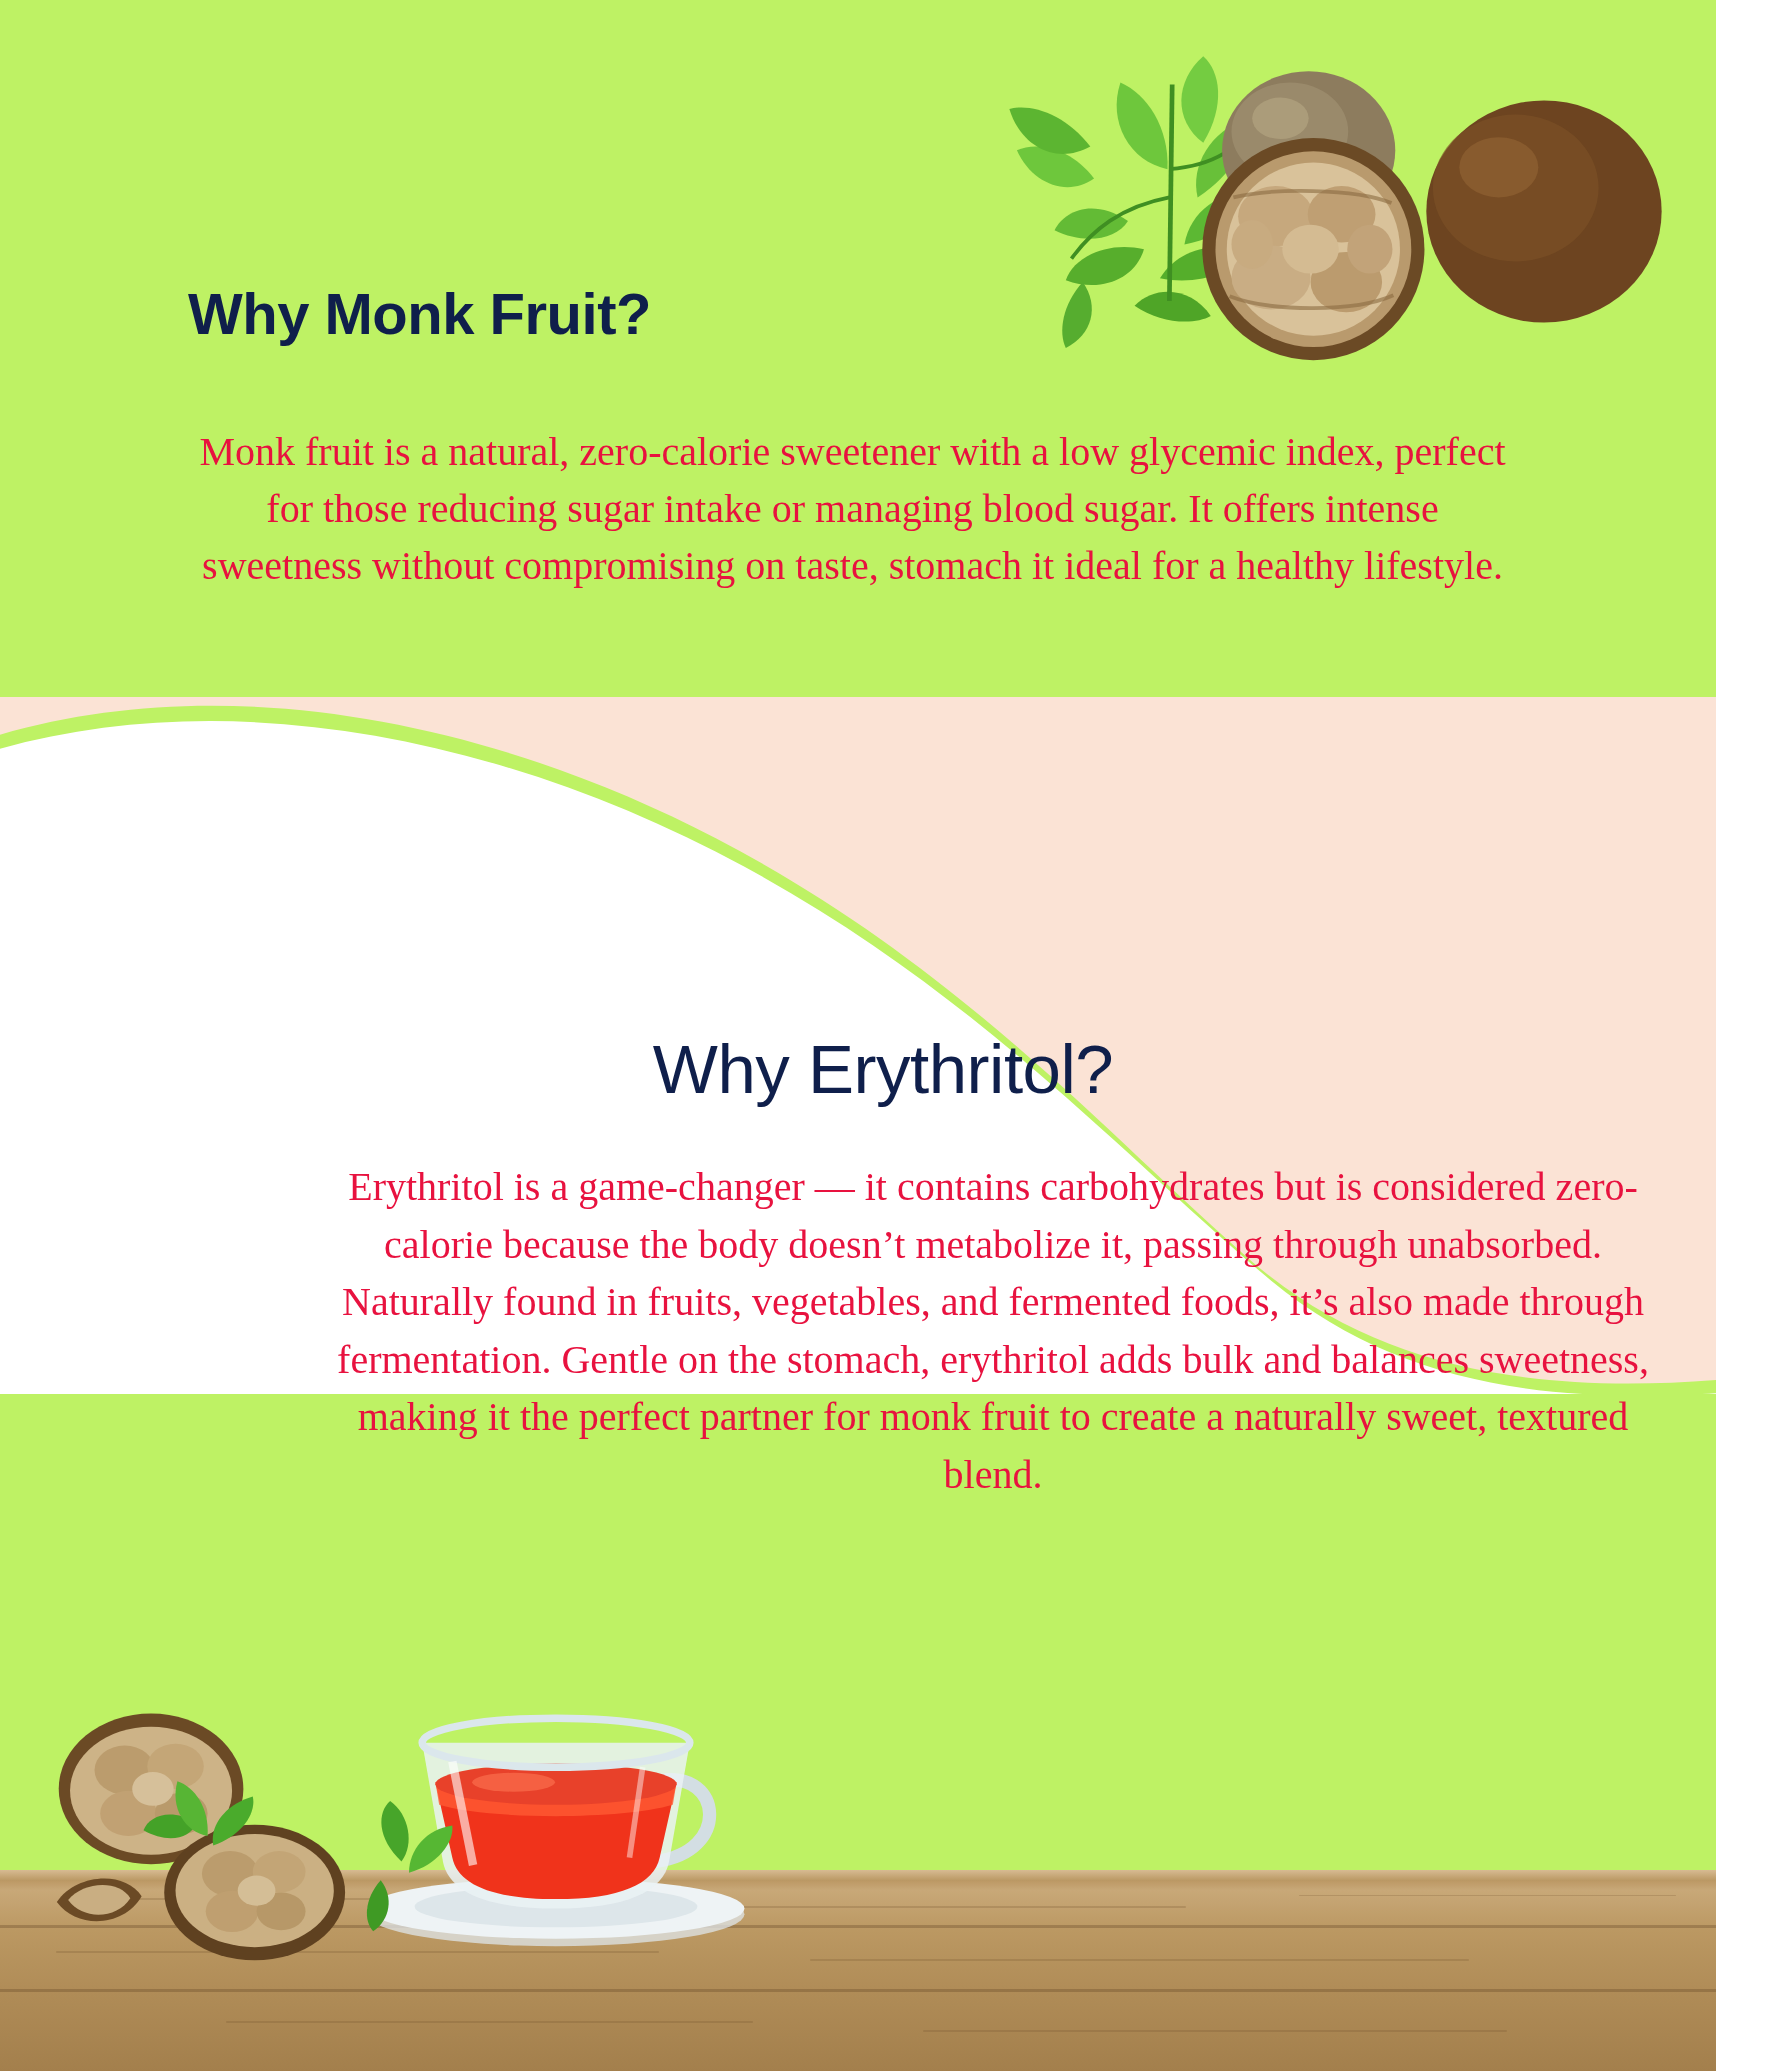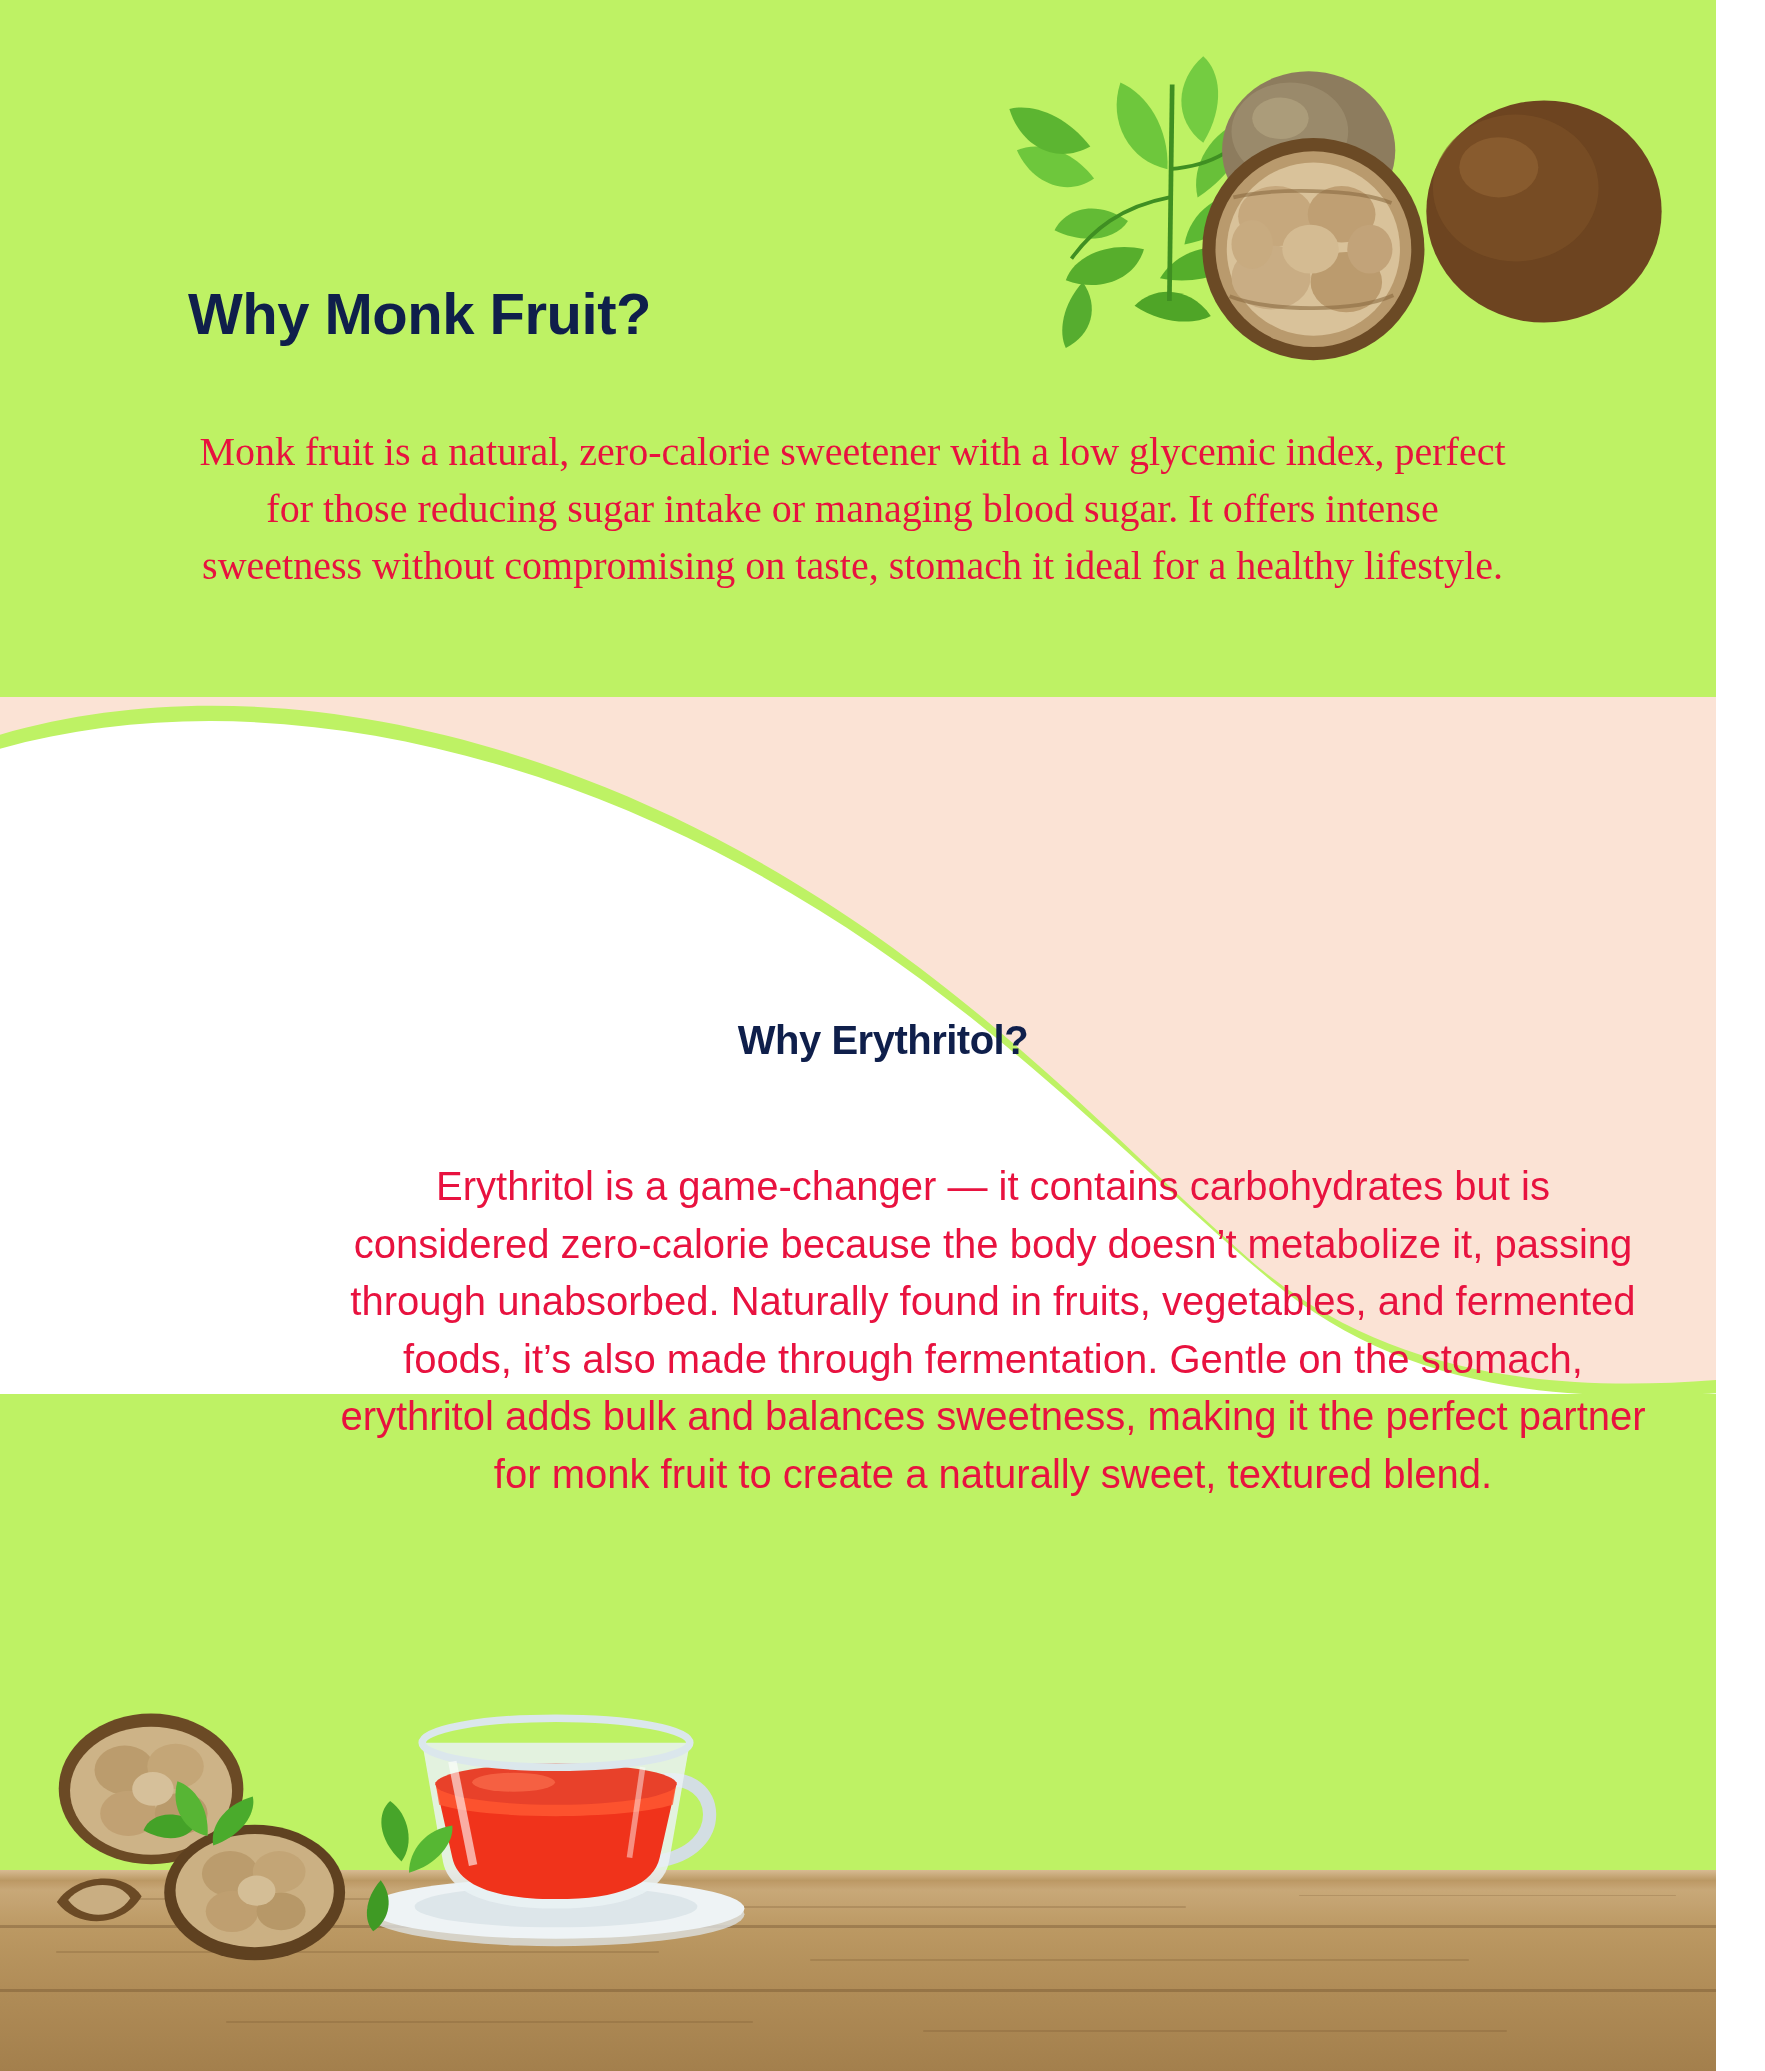--- a/index.html
+++ b/index.html
@@ -72,35 +72,35 @@
   
   .section-erythritol {
     position:absolute;
     left:0; top:998px;
     width:1766px;
     height:697px;
     z-index:3;
   }
   .title-erythritol {
     position:absolute;
-    left:0; top:20px;
+    left:0; top:32px;
     width:1766px;
     text-align:center;
-    font-size:40px;
-    font-weight:bold;
+    font-size:69px;
+    font-weight:normal;
     color:#0f1f4b;
     letter-spacing:-0.5px;
   }
   .body-erythritol {
     position:absolute;
     left:334px;
     top:160px;
     width:1318px;
     text-align:center;
-    font-family:Liberation Sans, sans-serif;
+    font-family:Liberation Serif, serif;
     font-size:40px;
     line-height:1.44;
     color:#e8123f;
   }
 
   
   .table-top {
     position:absolute;
     left:0;
     bottom:0;

